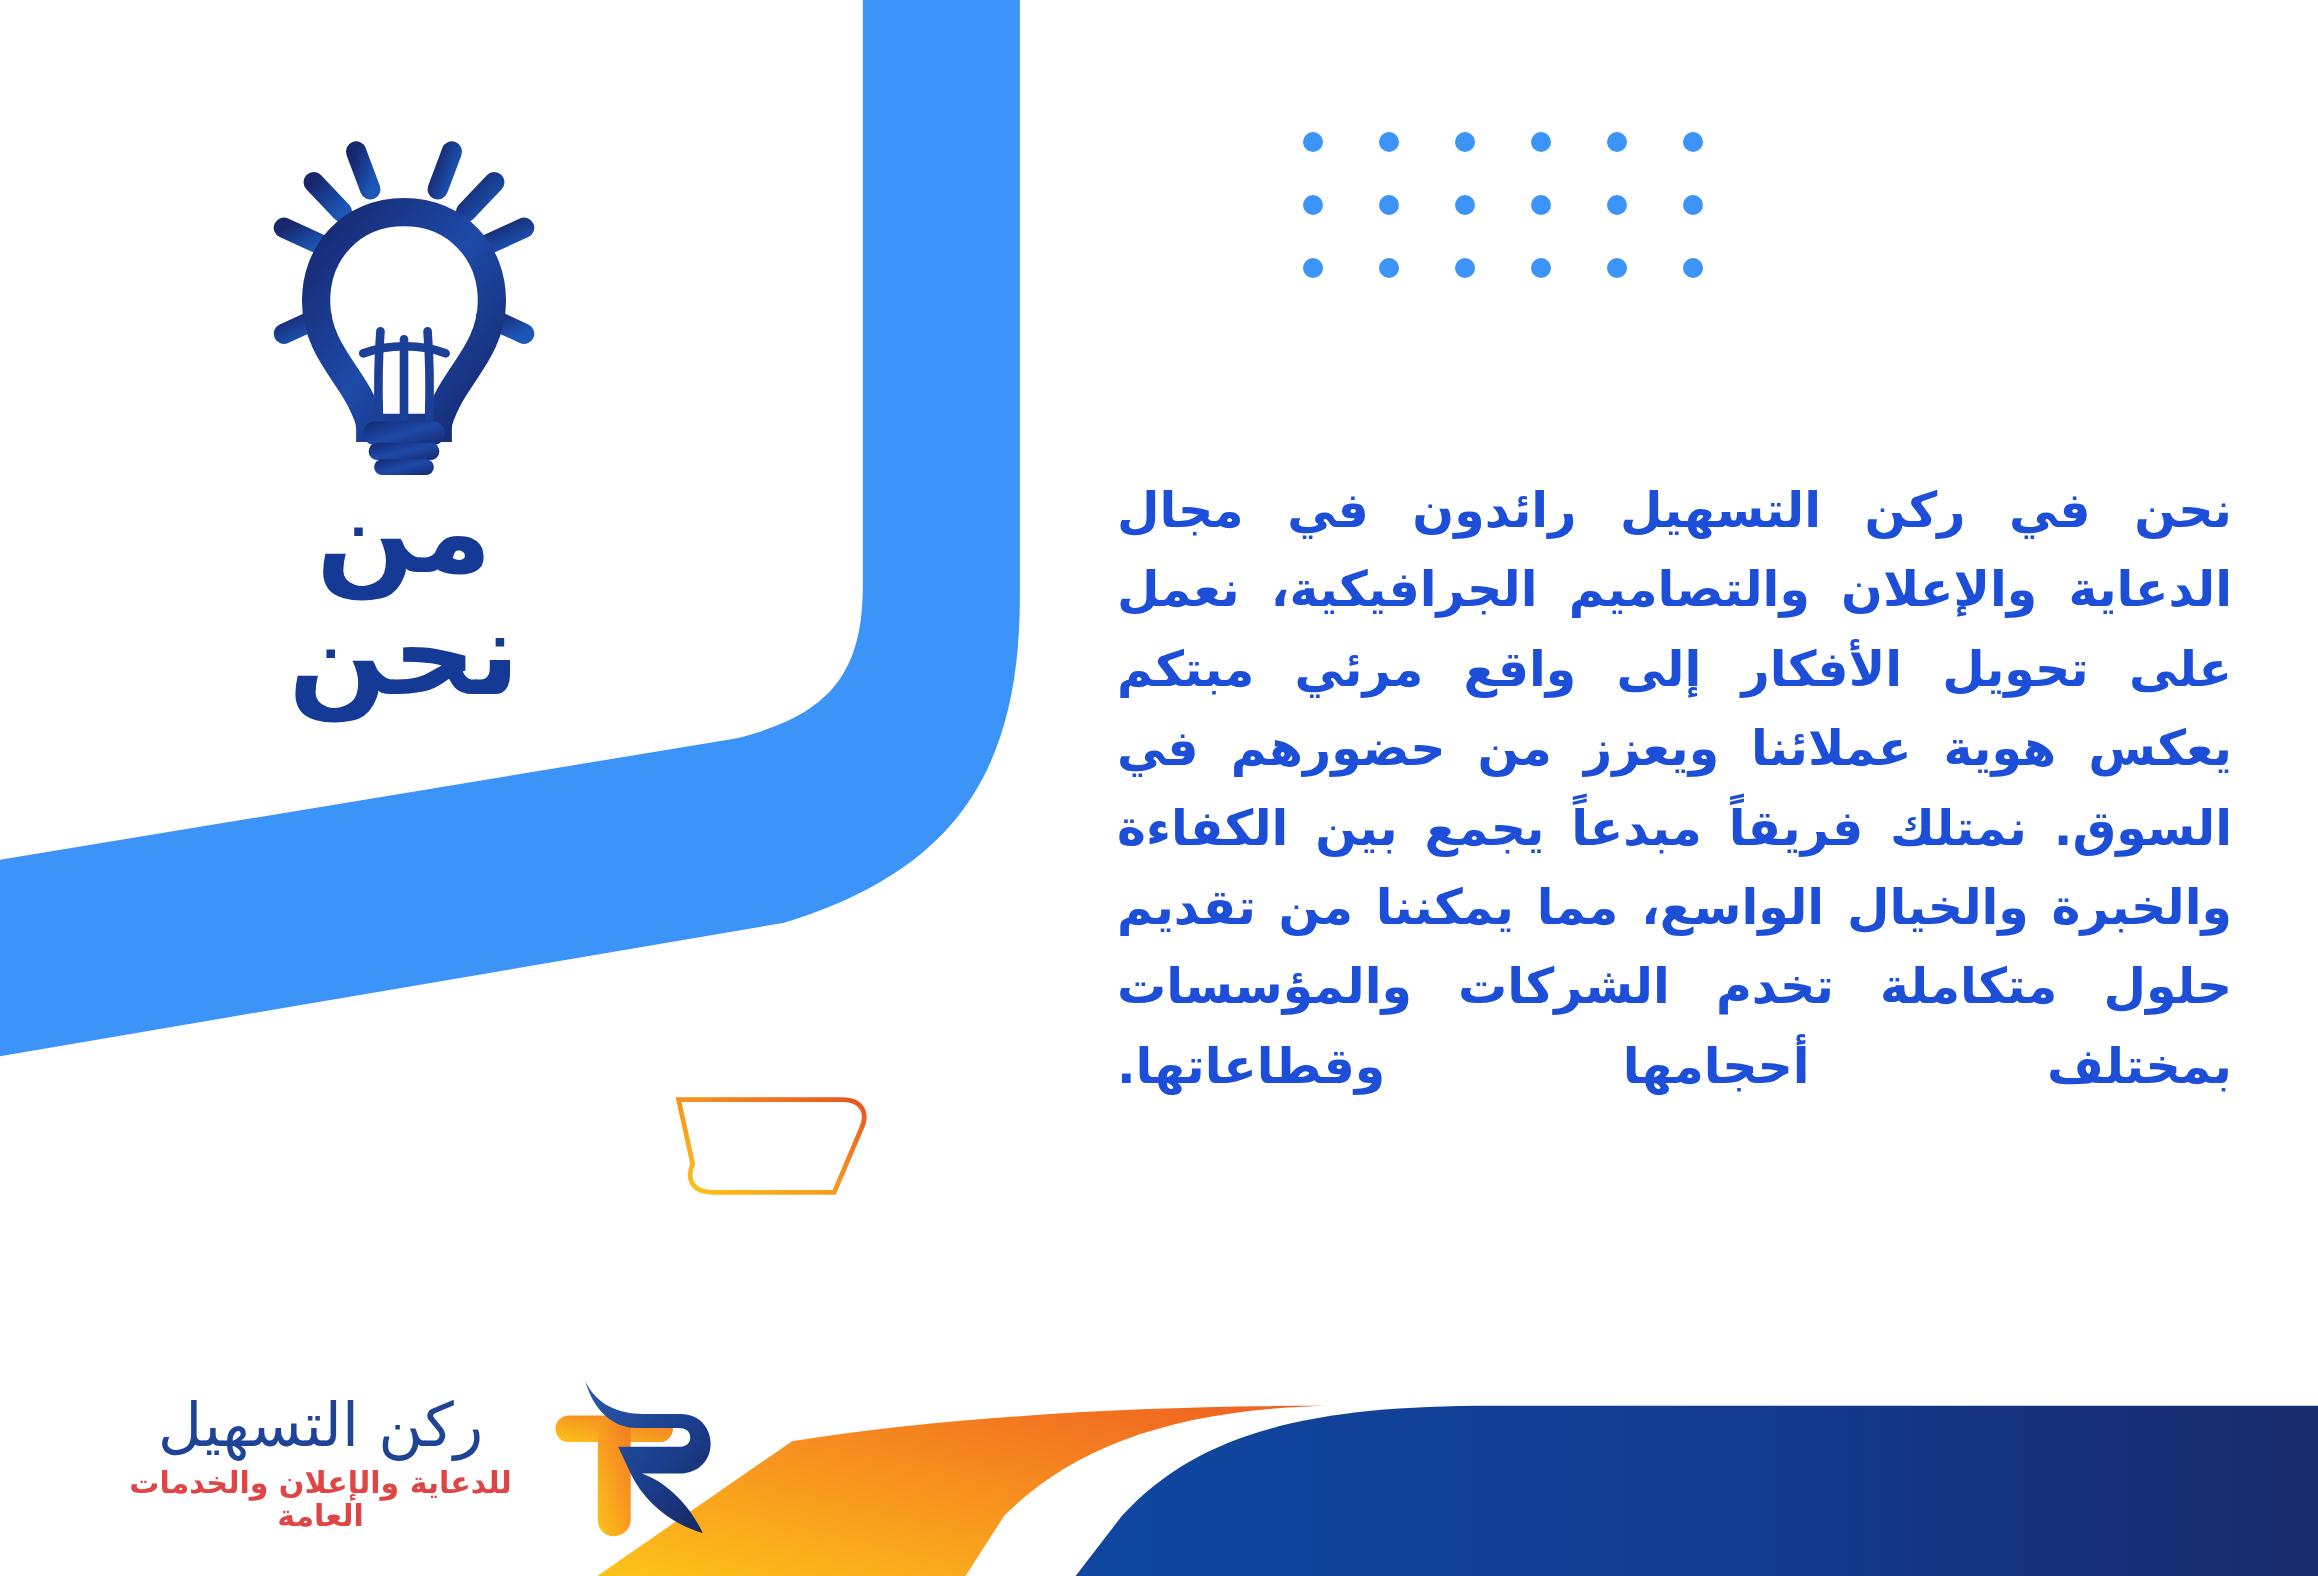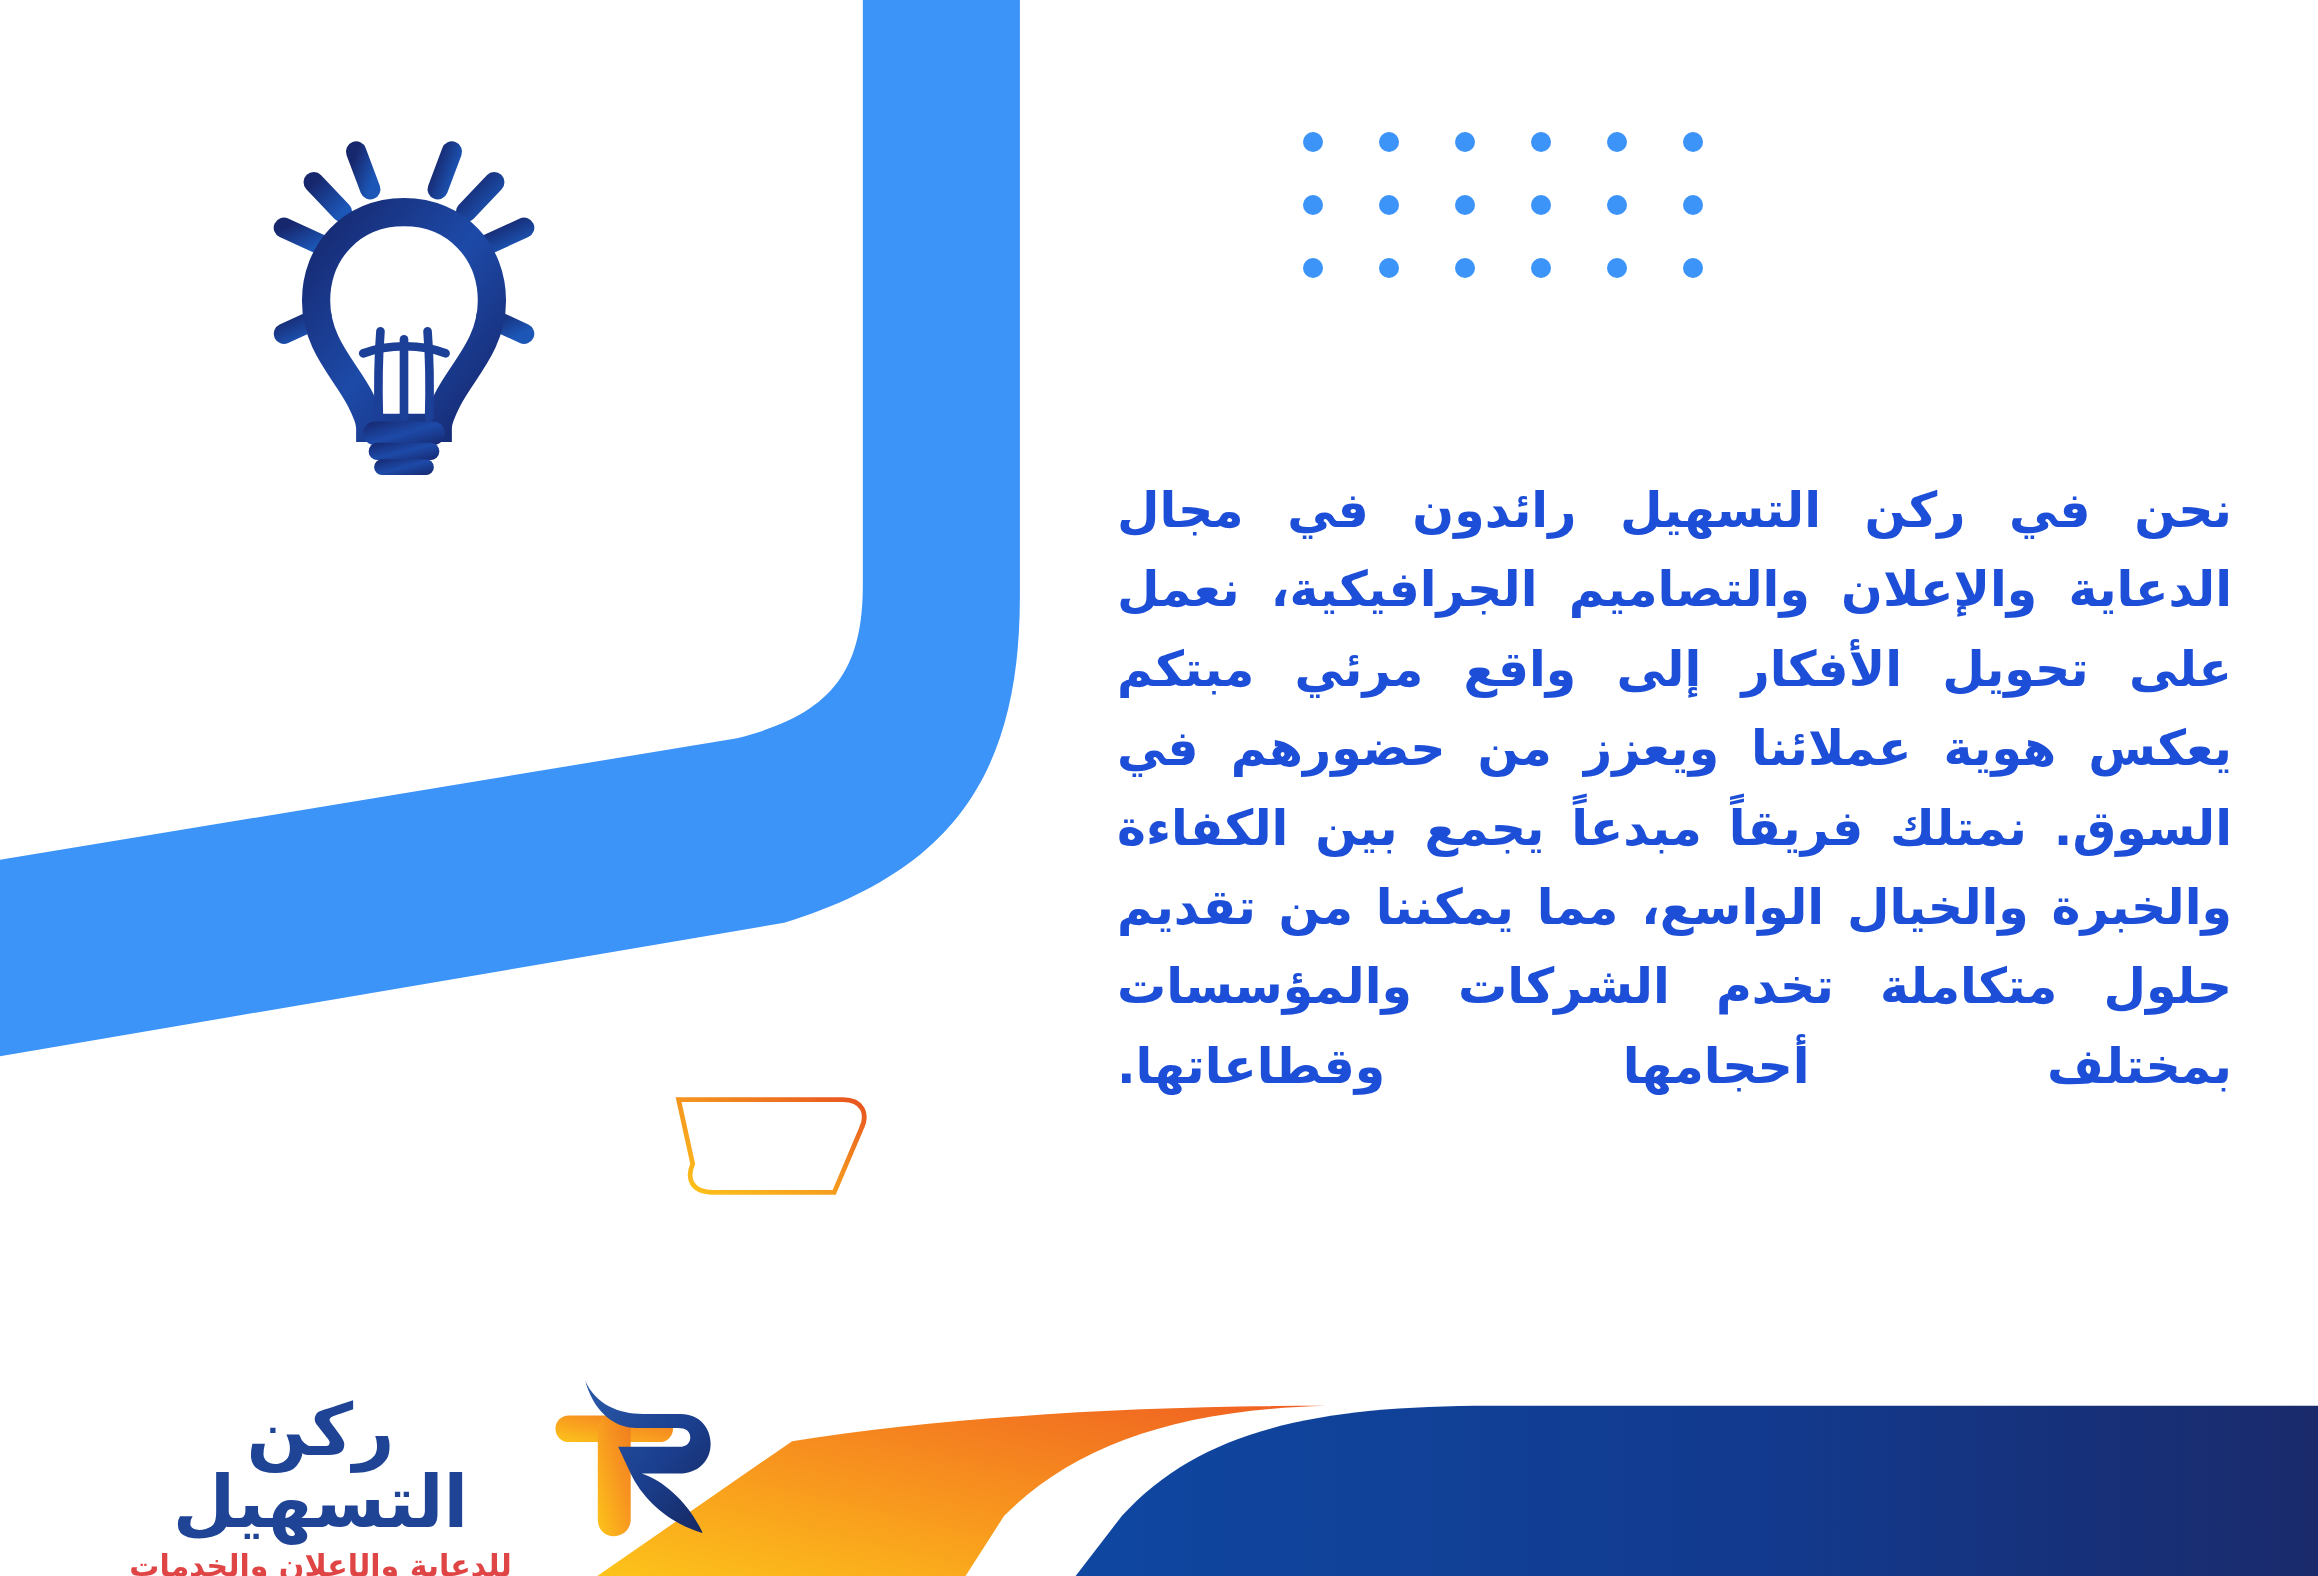--- a/index.html
+++ b/index.html
@@ -102,22 +102,22 @@
   #logo-block {
     position: absolute;
     left: 94px;
     top: 1394px;
     width: 455px;
     direction: rtl;
     text-align: center;
     z-index: 8;
   }
   #logo-wordmark {
-    font-size: 72px;
-    font-weight: 700;
+    font-size: 61px;
+    font-weight: 400;
     color: #1f4496;
     line-height: 1.0;
     letter-spacing: -0.8px;
   }
   #logo-tagline {
     margin-top: 11px;
     font-size: 30px;
     font-weight: 700;
     color: #e04546;
     line-height: 1.1;
@@ -237,20 +237,21 @@
       <path d="M163,310 C195,298 238,298 268,310"></path>
     </g>
 
     <g fill="url(#gradBulb)">
       <rect x="163" y="397" width="104" height="30" rx="15"></rect>
       <rect x="170" y="424" width="90" height="22" rx="11"></rect>
       <rect x="177" y="445" width="76" height="20" rx="10"></rect>
     </g>
   </svg>
 
+  <div id="section-title">من نحن</div>
 
   <div id="about-paragraph">نحن في  ركن التسهيل رائدون في مجال الدعاية والإعلان والتصاميم الجرافيكية، نعمل على تحويل الأفكار إلى واقع مرئي مبتكم يعكس هوية عملائنا ويعزز من حضورهم في السوق. نمتلك فريقاً مبدعاً يجمع بين الكفاءة والخبرة والخيال الواسع، مما يمكننا من تقديم حلول متكاملة تخدم الشركات والمؤسسات بمختلف أحجامها وقطاعاتها.</div>
 
   <svg id="orange-parallelogram" viewBox="0 0 285 150">
     <path fill="none" stroke="url(#gradParallelo)" stroke-width="6" d="M16,16 L225,16 C250,16 258,34 248,54 L214,134 L60,134
              C32,134 26,116 34,98 Z"></path>
   </svg>
 
   <svg id="tr-monogram" viewBox="0 0 330 245">
     <defs>

